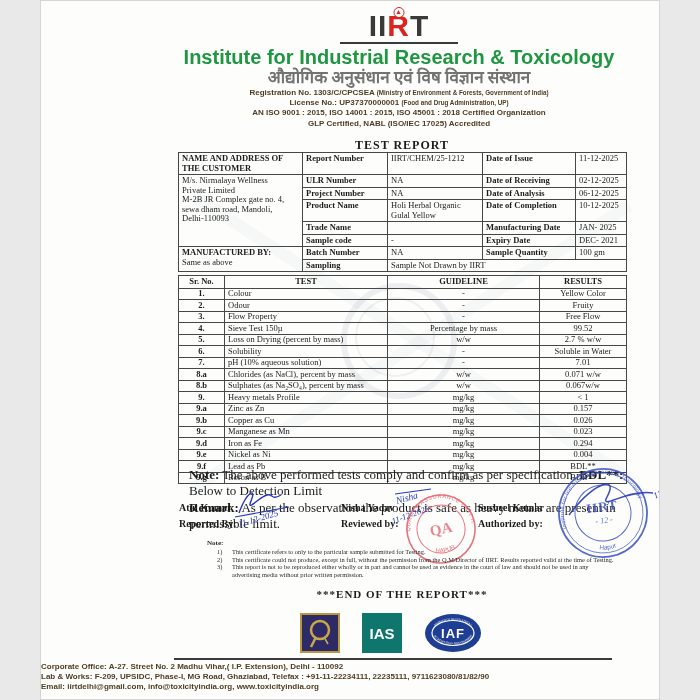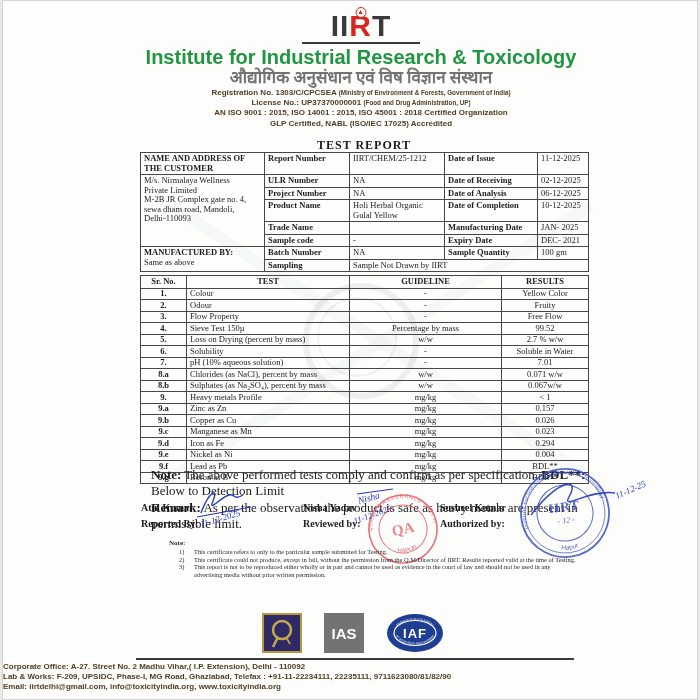--- a/index.html
+++ b/index.html
@@ -1,17 +1,17 @@
 <!DOCTYPE html>
 <html><head>
 <meta charset="utf-8">
 <style>
   html,body{margin:0;padding:0;background:#e9e9e9;}
   .page{
-    width:696px;height:700px;position:relative;background:#fdfdfc;
+    width:620px;height:700px;position:relative;background:#fdfdfc;
     border:1px solid #d5d5d5;overflow:hidden;box-sizing:border-box;
     font-family:"Liberation Serif","DejaVu Serif",serif;color:#1c1c1c;
     margin:0 auto;
   }
   
   .header{position:absolute;top:10px;left:20px;width:676px;text-align:center;}
   .logo{font-family:"Liberation Sans","DejaVu Sans",sans-serif;font-weight:800;
         font-size:30px;line-height:1;letter-spacing:1px;color:#3a3a3a;position:relative;display:inline-block;}
   .logo .lg-r{color:#d9251d;position:relative;}
   .flask{position:absolute;top:-2px;left:50%;transform:translateX(-50%);
@@ -55,21 +55,21 @@
   
   .notes{position:absolute;top:538px;left:166px;width:410px;font-size:6.4px;line-height:1.18;color:#2b2b2b;}
   .notes .nhead{font-weight:700;font-size:7px;margin-bottom:1px;}
   .nitem{display:flex;gap:5px;margin-left:10px;}
   .nnum{width:10px;flex:none;}
   
   .end{position:absolute;top:587px;left:137px;width:448px;text-align:center;
        font-weight:700;font-size:11px;letter-spacing:1px;}
   .logos{position:absolute;top:612px;left:0;width:700px;display:flex;
          justify-content:center;align-items:center;gap:22px;}
-  .ias{width:40px;height:40px;background:#737373;color:#fff;display:flex;align-items:center;
+  .ias{width:40px;height:40px;background:#0f766e;color:#fff;display:flex;align-items:center;
        justify-content:center;font-family:"Liberation Sans",sans-serif;font-weight:700;font-size:15px;}
   .footer-rule{position:absolute;top:657px;left:133px;width:438px;border-top:2px solid #3b3b3b;}
   .footer{position:absolute;top:661px;left:0;width:700px;text-align:left;
           font-family:"Liberation Sans","DejaVu Sans",sans-serif;font-size:8px;
           font-weight:700;color:#4e3d24;line-height:1.22;}
   
   .wm-circle{position:absolute;top:282px;left:300px;width:104px;height:104px;border-radius:50%;
              border:6px solid rgba(150,160,175,.16);}
   .wm-circle2{position:absolute;top:296px;left:314px;width:76px;height:76px;border-radius:50%;
               border:2px solid rgba(150,160,175,.14);}
@@ -367,20 +367,21 @@
           <span class="nnum">2)</span>
           <span>This certificate could not produce, except in full, without the permission from the Q.M/Director of IIRT. Results reported valid at the time of Testing.</span>
         </div>
         <div class="nitem">
           <span class="nnum">3)</span>
           <span>This report is not to be reproduced either wholly or in part and cannot be used as evidence in the court of law and should not be used in any advertising media without prior written permission.</span>
         </div>
       </div>
   </div>
 
+  <div class="end">***END OF THE REPORT***</div>
 
   <div class="logos">
     <svg width="40" height="40">
       <rect x="1" y="1" width="38" height="38" fill="#2e2a66" stroke="#b8973e" stroke-width="2"></rect>
       <circle cx="20" cy="17" r="9" fill="none" stroke="#c9a84c" stroke-width="2.5"></circle>
       <path d="M16,24 L11,34" stroke="#c9a84c" stroke-width="2.5" fill="none"></path>
       <path d="M24,24 L28,31" stroke="#c9a84c" stroke-width="1.6" fill="none"></path>
     </svg>
     <div class="ias">IAS</div>
     <svg width="58" height="40" viewBox="0 0 58 40">

